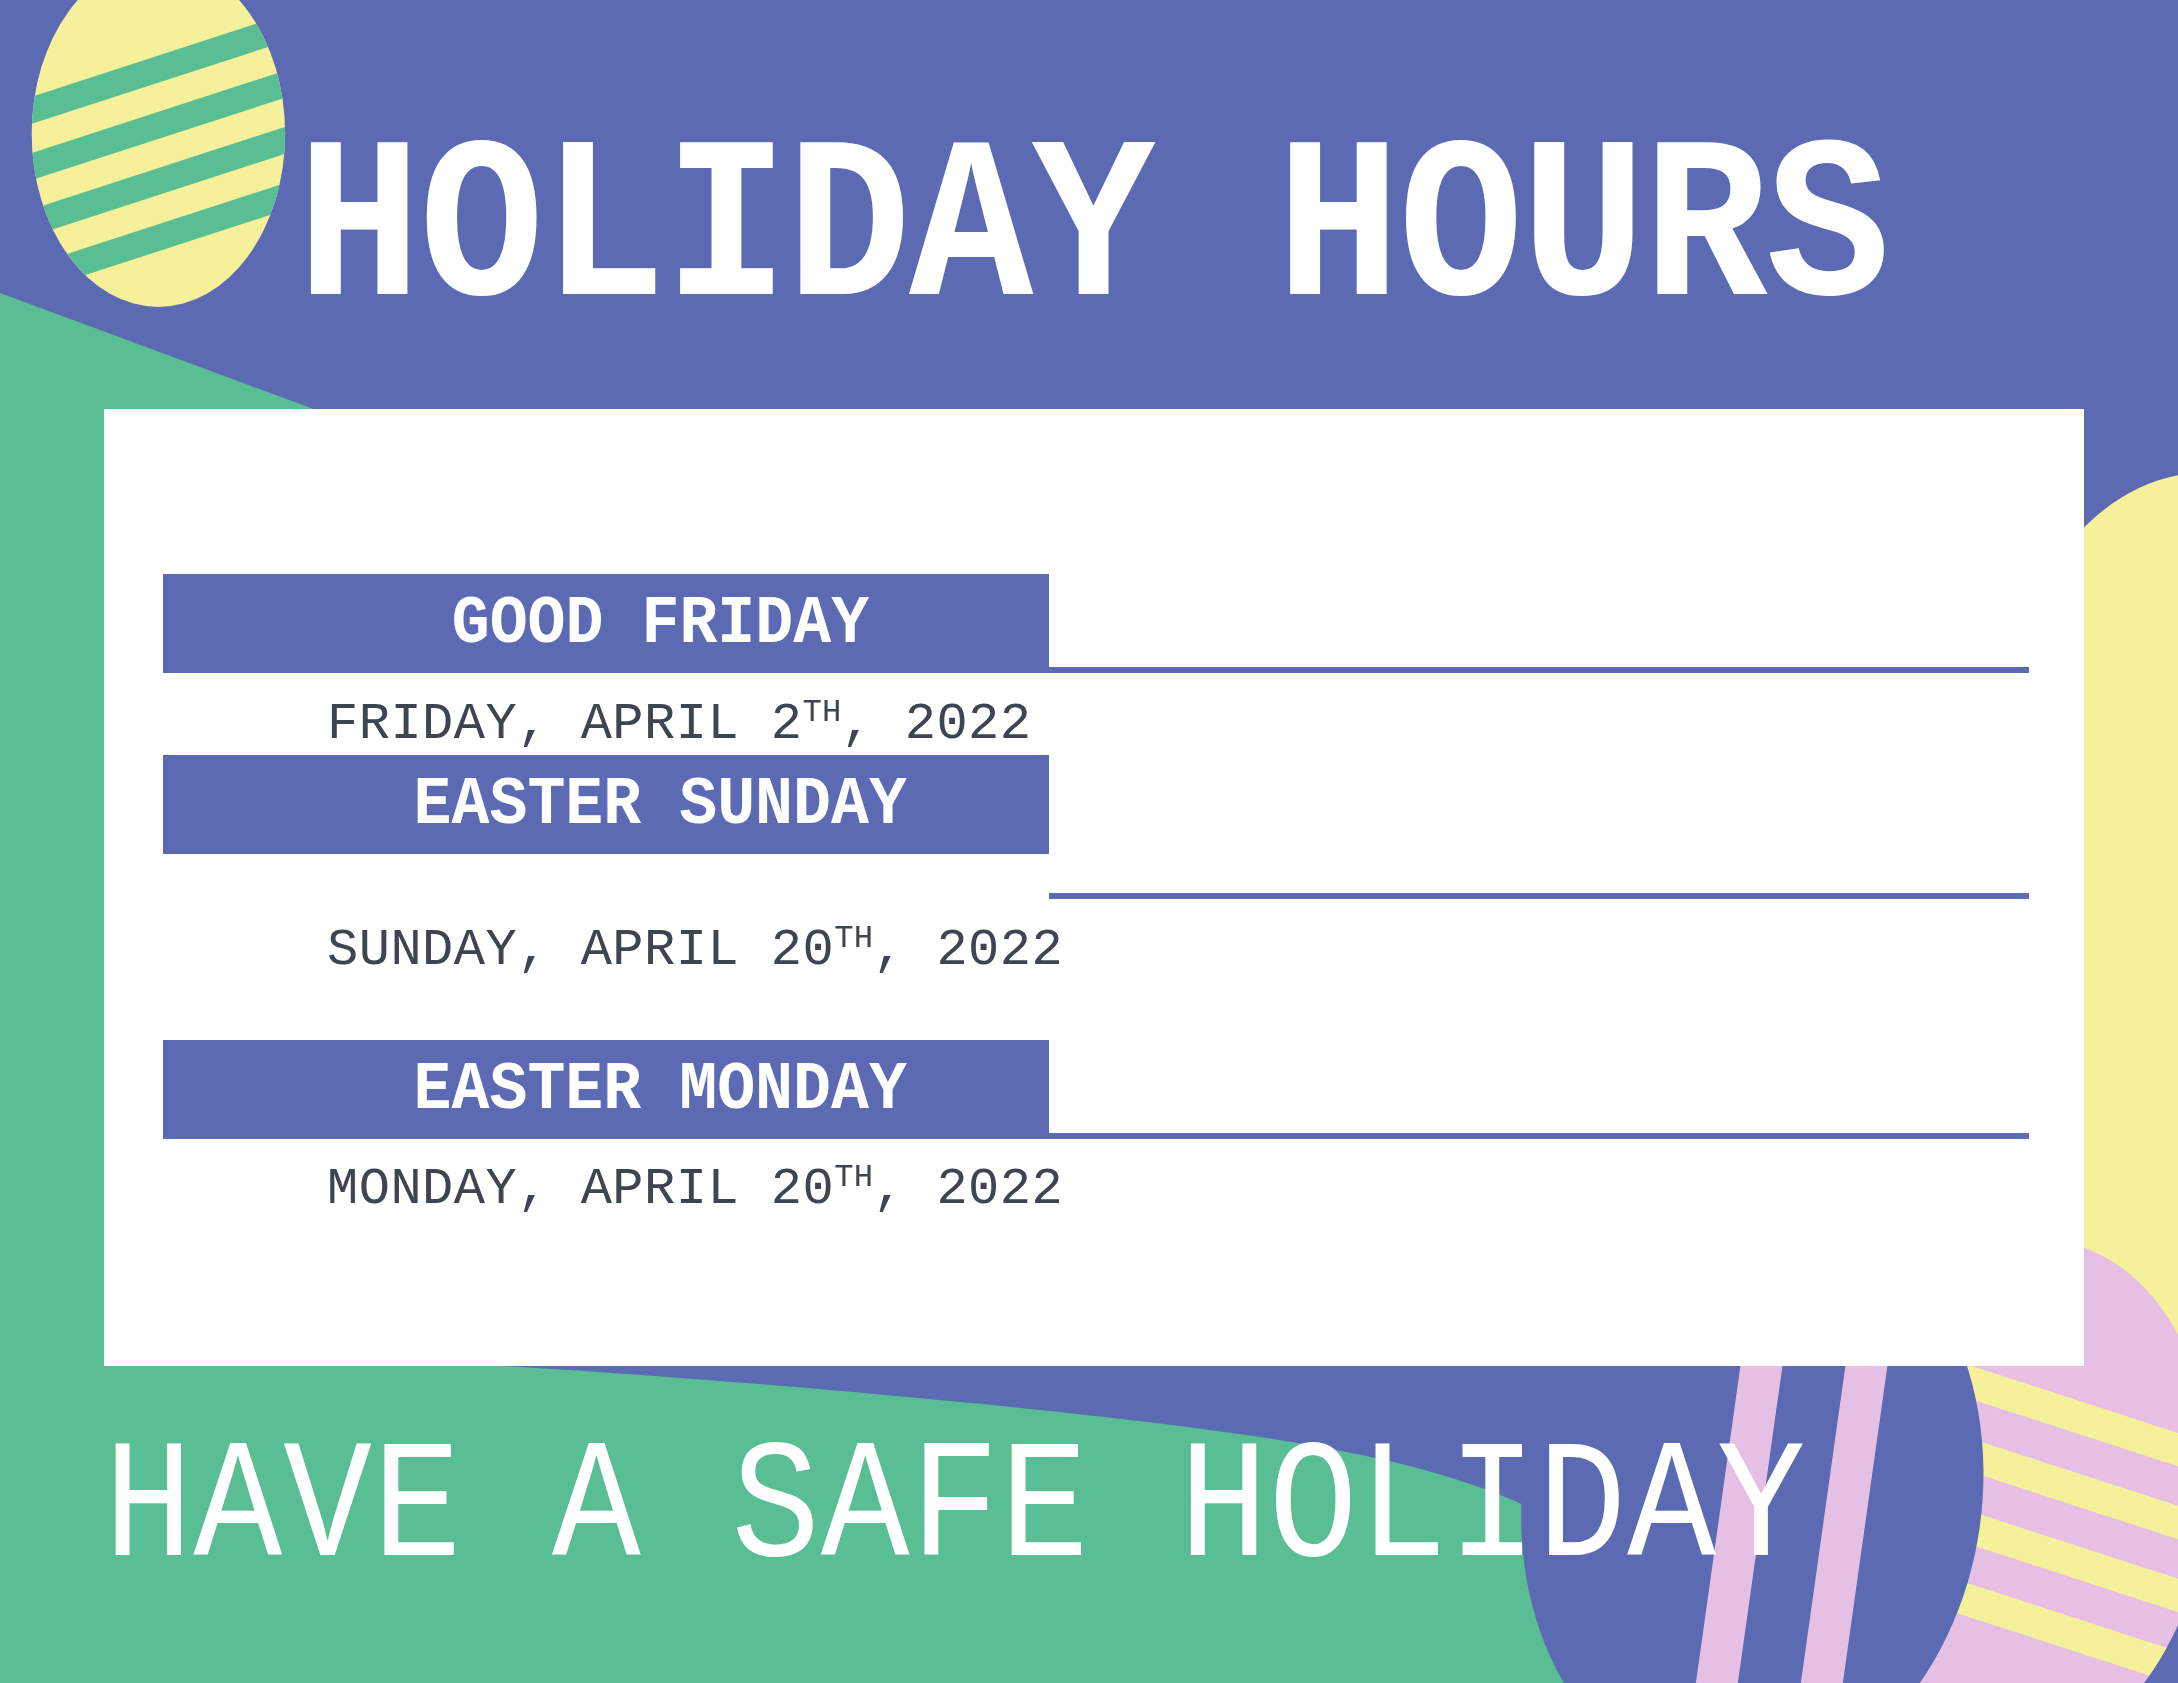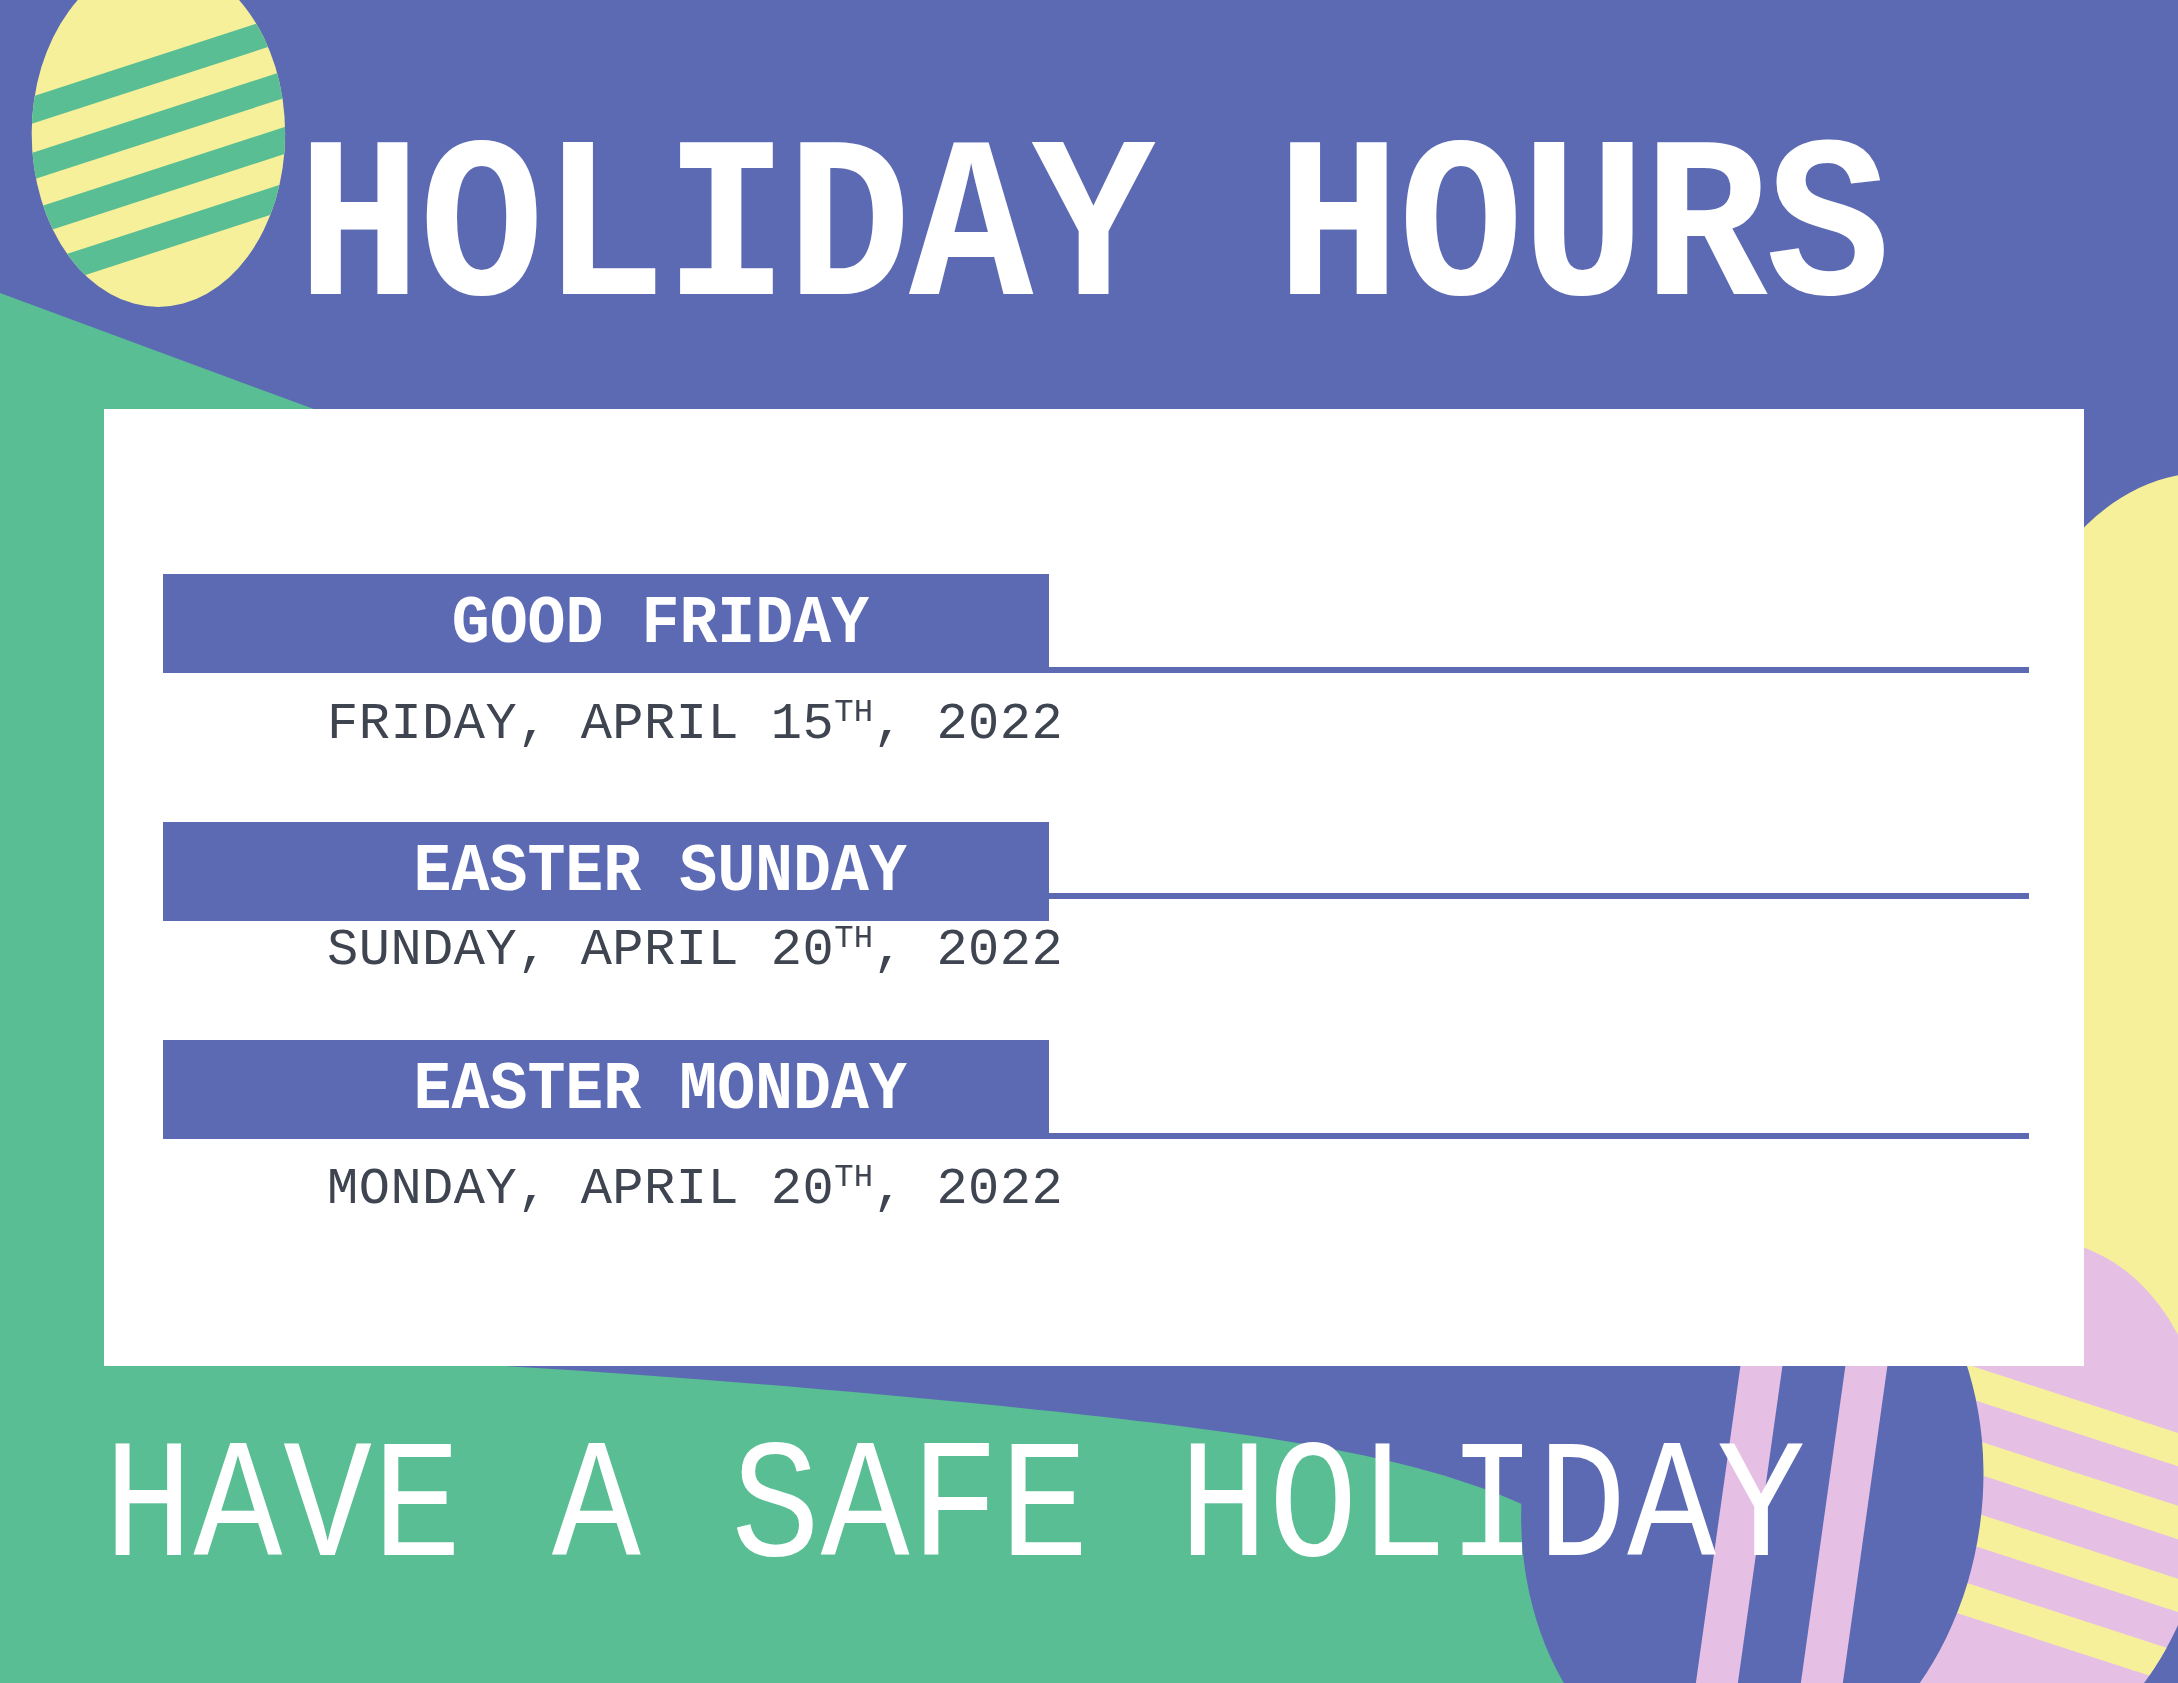--- a/index.html
+++ b/index.html
@@ -97,21 +97,21 @@
     font-size: 0.62em;
     vertical-align: 0.52em;
     letter-spacing: 0;
   }
 
   
   #row-0 .row-bar  { top: 574px; }
   #row-0 .row-rule { top: 667px; }
   #row-0 .row-date { top: 683px; }
 
-  #row-1 .row-bar  { top: 822px; }
+  #row-1 .row-bar  { top: 755px; }
   #row-1 .row-rule { top: 893px; }
   #row-1 .row-date { top: 909px; }
 
   #row-2 .row-bar  { top: 1040px; text-align: right; }
   #row-2 .row-rule { top: 1133px; }
   #row-2 .row-date { top: 1148px; }
 
   
   #footer {
     position: absolute;
@@ -182,21 +182,21 @@
 
   <div id="title">HOLIDAY HOURS</div>
 
   <div id="card"></div>
 
   <div class="row" id="row-0">
     <div class="row-bar">
       <span class="row-bar-label">GOOD FRIDAY</span>
     </div>
     <div class="row-rule"></div>
-    <div class="row-date"><span>FRIDAY, APRIL 15</span><sup>TH</sup><span>, 2022</span></div>
+    <div class="row-date"><span>FRIDAY, APRIL 2</span><sup>TH</sup><span>, 2022</span></div>
   </div>
 
   <div class="row" id="row-1">
     <div class="row-bar">
       <span class="row-bar-label">EASTER SUNDAY</span>
     </div>
     <div class="row-rule"></div>
     <div class="row-date"><span>SUNDAY, APRIL 20</span><sup>TH</sup><span>, 2022</span></div>
   </div>
 

